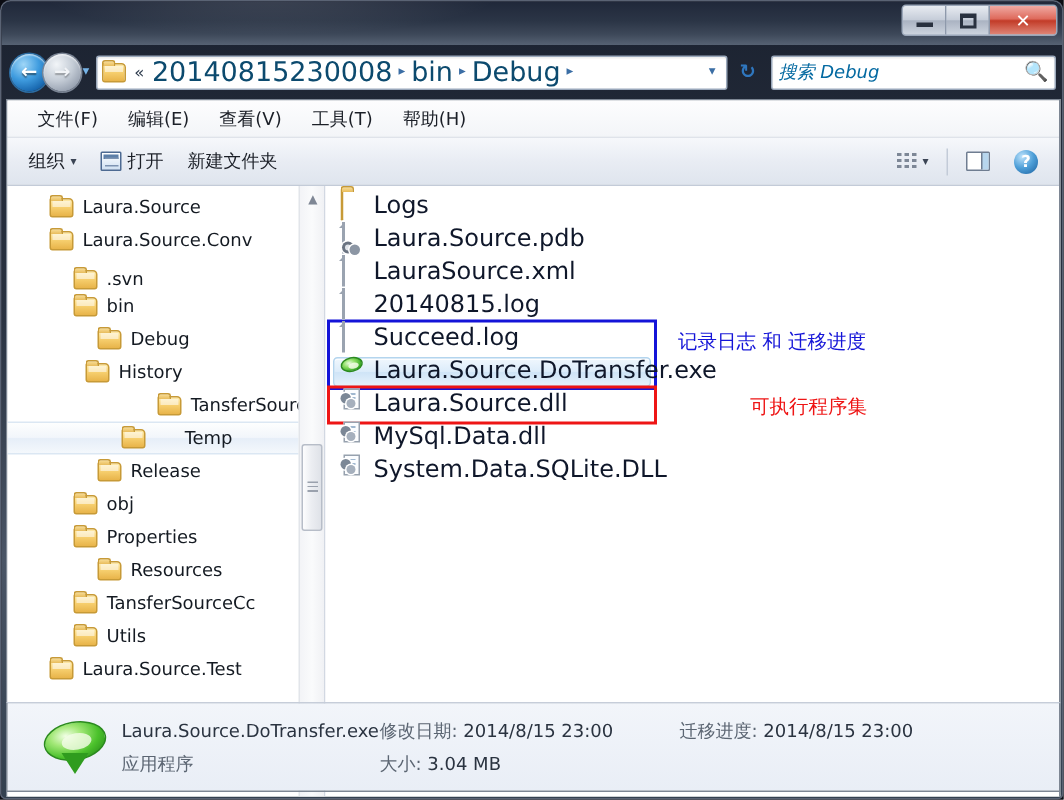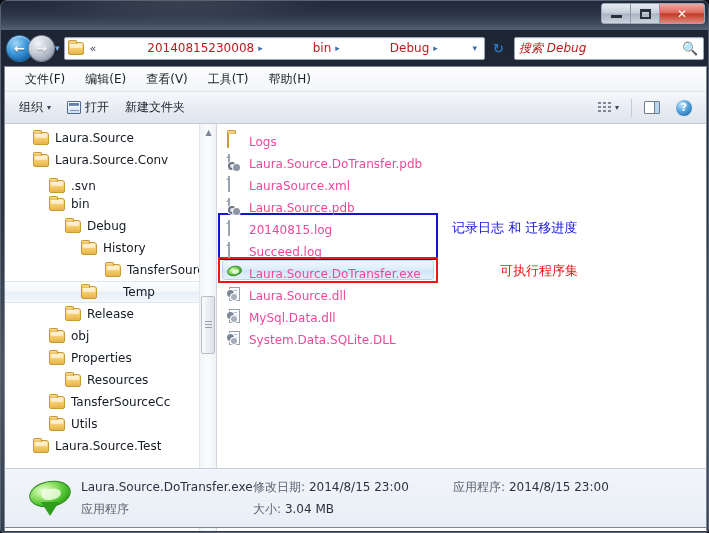--- a/index.html
+++ b/index.html
@@ -70,37 +70,37 @@
   #navcaret { color: #76b4e8; font-size: 9px; margin: 0 4px 0 1px; flex: none; }
 
   #addressbox {
     flex: 1 1 auto; height: 23px; background: #ffffff;
     border: 1px solid #9aa8bb; border-radius: 2px;
     display: flex; align-items: center; padding: 0 2px 0 3px;
     box-shadow: inset 0 1px 1px rgba(0,0,0,0.08);
     min-width: 0;
   }
   #addressbox .crumbs { display: flex; align-items: center; flex: 1 1 auto; overflow: hidden; }
-  .crumb { font-size: 12px; color: #b91c1c; padding: 1px 3px; white-space: nowrap; margin-left: 46px; }
+  .crumb { font-size: 18px; color: #0c4a6e; padding: 1px 3px; white-space: nowrap; }
   .crumb-sep { color: #3b6ea5; font-size: 9px; padding: 0 1px; }
   .crumb-chev { color: #2d3b4d; font-size: 11px; padding: 0 2px; }
   .addr-drop { color: #3b6ea5; font-size: 9px; padding: 0 5px; }
 
   #refreshbtn {
     flex: none; width: 21px; height: 21px; margin-left: 3px;
     display: flex; align-items: center; justify-content: center;
     color: #2f77bf; font-size: 13px; font-weight: bold;
   }
   #searchbox {
     flex: none; width: 190px; height: 23px; margin-left: 5px;
     background: #fff; border: 1px solid #9aa8bb; border-radius: 2px;
     display: flex; align-items: center; padding: 0 4px;
     box-shadow: inset 0 1px 1px rgba(0,0,0,0.08);
   }
-  #searchbox .ph { flex: 1; font-style: italic; color: #b91c1c; font-size: 12px; }
+  #searchbox .ph { flex: 1; font-style: italic; color: #0369a1; font-size: 12px; }
   #searchbox .mag { color: #3b6ea5; font-size: 13px; }
 
   
   #client {
     position: absolute; left: 3px; top: 65px; width: 703px; height: 465px;
     background: #ffffff; border: 1px solid #7e8794;
     border-bottom: none;
     display: flex; flex-direction: column;
   }
   #menubar {
@@ -183,21 +183,21 @@
     background: linear-gradient(90deg,#fdfdfe 0%,#eceef2 45%,#dfe2e8 100%);
     border: 1px solid #b7bdc8; border-radius: 2px;
   }
   #treethumb::after {
     content:""; position:absolute; left:3px; top: 24px; width: 7px; height: 7px;
     background: repeating-linear-gradient(180deg,#9aa1ad 0 1px,transparent 1px 3px);
   }
 
   
   #files { flex: 1 1 auto; position: relative; background: #fff; padding-top: 3px; }
-  .frow { height: 22px; display: flex; align-items: flex-end; font-size: 12px; color: #ec4899;
+  .frow { height: 22px; display: flex; align-items: flex-start; font-size: 16px; color: #0f172a;
           padding-left: 10px; white-space: nowrap; position: relative; }
   .frow.selected { }
   .selbox {
     position: absolute; left: 5px; right: auto; top: 1px; height: 20px;
     background: linear-gradient(180deg,#f0f7fd 0%,#dcecfa 48%,#cfe4f7 52%,#e5f1fb 100%);
     border: 1px solid #b4d5ee; border-radius: 3px;
     box-shadow: inset 0 1px 0 rgba(255,255,255,.8);
   }
   .fname { position: relative; z-index: 2; }
   .ficon { width: 16px; height: 16px; flex: none; margin-right: 6px; position: relative; z-index: 2; }
@@ -411,21 +411,21 @@
               <span class="tlabel">.svn</span>
             </div>
             <div class="trow" style="padding-left: 44px;">
               <span class="folder"></span>
               <span class="tlabel">bin</span>
             </div>
             <div class="trow" style="padding-left: 60px;">
               <span class="folder"></span>
               <span class="tlabel">Debug</span>
             </div>
-            <div class="trow" style="padding-left: 76px;">
+            <div class="trow" style="padding-left: 52px;">
               <span class="folder"></span>
               <span class="tlabel">History</span>
             </div>
             <div class="trow" style="padding-left: 76px; margin-left: 24px;">
               <span class="folder"></span>
               <span class="tlabel">TansferSourc</span>
             </div>
             <div class="trow hover" style="padding-left: 76px; gap: 20px;">
               <span class="folder"></span>
               <span class="tlabel">Temp</span>
@@ -466,29 +466,25 @@
         </div>
       </div>
 
       <div id="files">
           <div class="frow">
             <span class="ficon"><span class="folder" style="margin:2px 0 0 0"></span></span>
             <span class="fname">Logs</span>
           </div>
           <div class="frow">
             <span class="ficon"><span class="doc"><span class="lines"></span><span class="gear"></span><span class="gear2"></span></span></span>
-            <span class="fname">Laura.Source.DoTransfer.pdb</span>
+            <span class="fname">Laura.Source.pdb</span>
           </div>
           <div class="frow">
             <span class="ficon"><span class="doc xml"><span class="lines"></span></span></span>
             <span class="fname">LauraSource.xml</span>
-          </div>
-          <div class="frow">
-            <span class="ficon"><span class="doc"><span class="lines"></span><span class="gear"></span><span class="gear2"></span></span></span>
-            <span class="fname">Laura.Source.pdb</span>
           </div>
           <div class="frow">
             <span class="ficon"><span class="doc"><span class="lines"></span></span></span>
             <span class="fname">20140815.log</span>
           </div>
           <div class="frow">
             <span class="ficon"><span class="doc"><span class="lines"></span></span></span>
             <span class="fname">Succeed.log</span>
           </div>
           <div class="frow selected">
@@ -523,21 +519,21 @@
         <span class="tip"></span>
     </div>
     <div id="statusfields">
       <div class="srow">
         <span class="scol1 sval">Laura.Source.DoTransfer.exe</span>
         <span class="scol2">
           <span class="slabel">修改日期:</span>
           <span class="sval">2014/8/15 23:00</span>
         </span>
         <span>
-          <span class="slabel">应用程序:</span>
+          <span class="slabel">迁移进度:</span>
           <span class="sval">2014/8/15 23:00</span>
         </span>
       </div>
       <div class="srow">
         <span class="scol1 slabel">应用程序</span>
         <span class="scol2">
           <span class="slabel">大小:</span>
           <span class="sval">3.04 MB</span>
         </span>
       </div>

